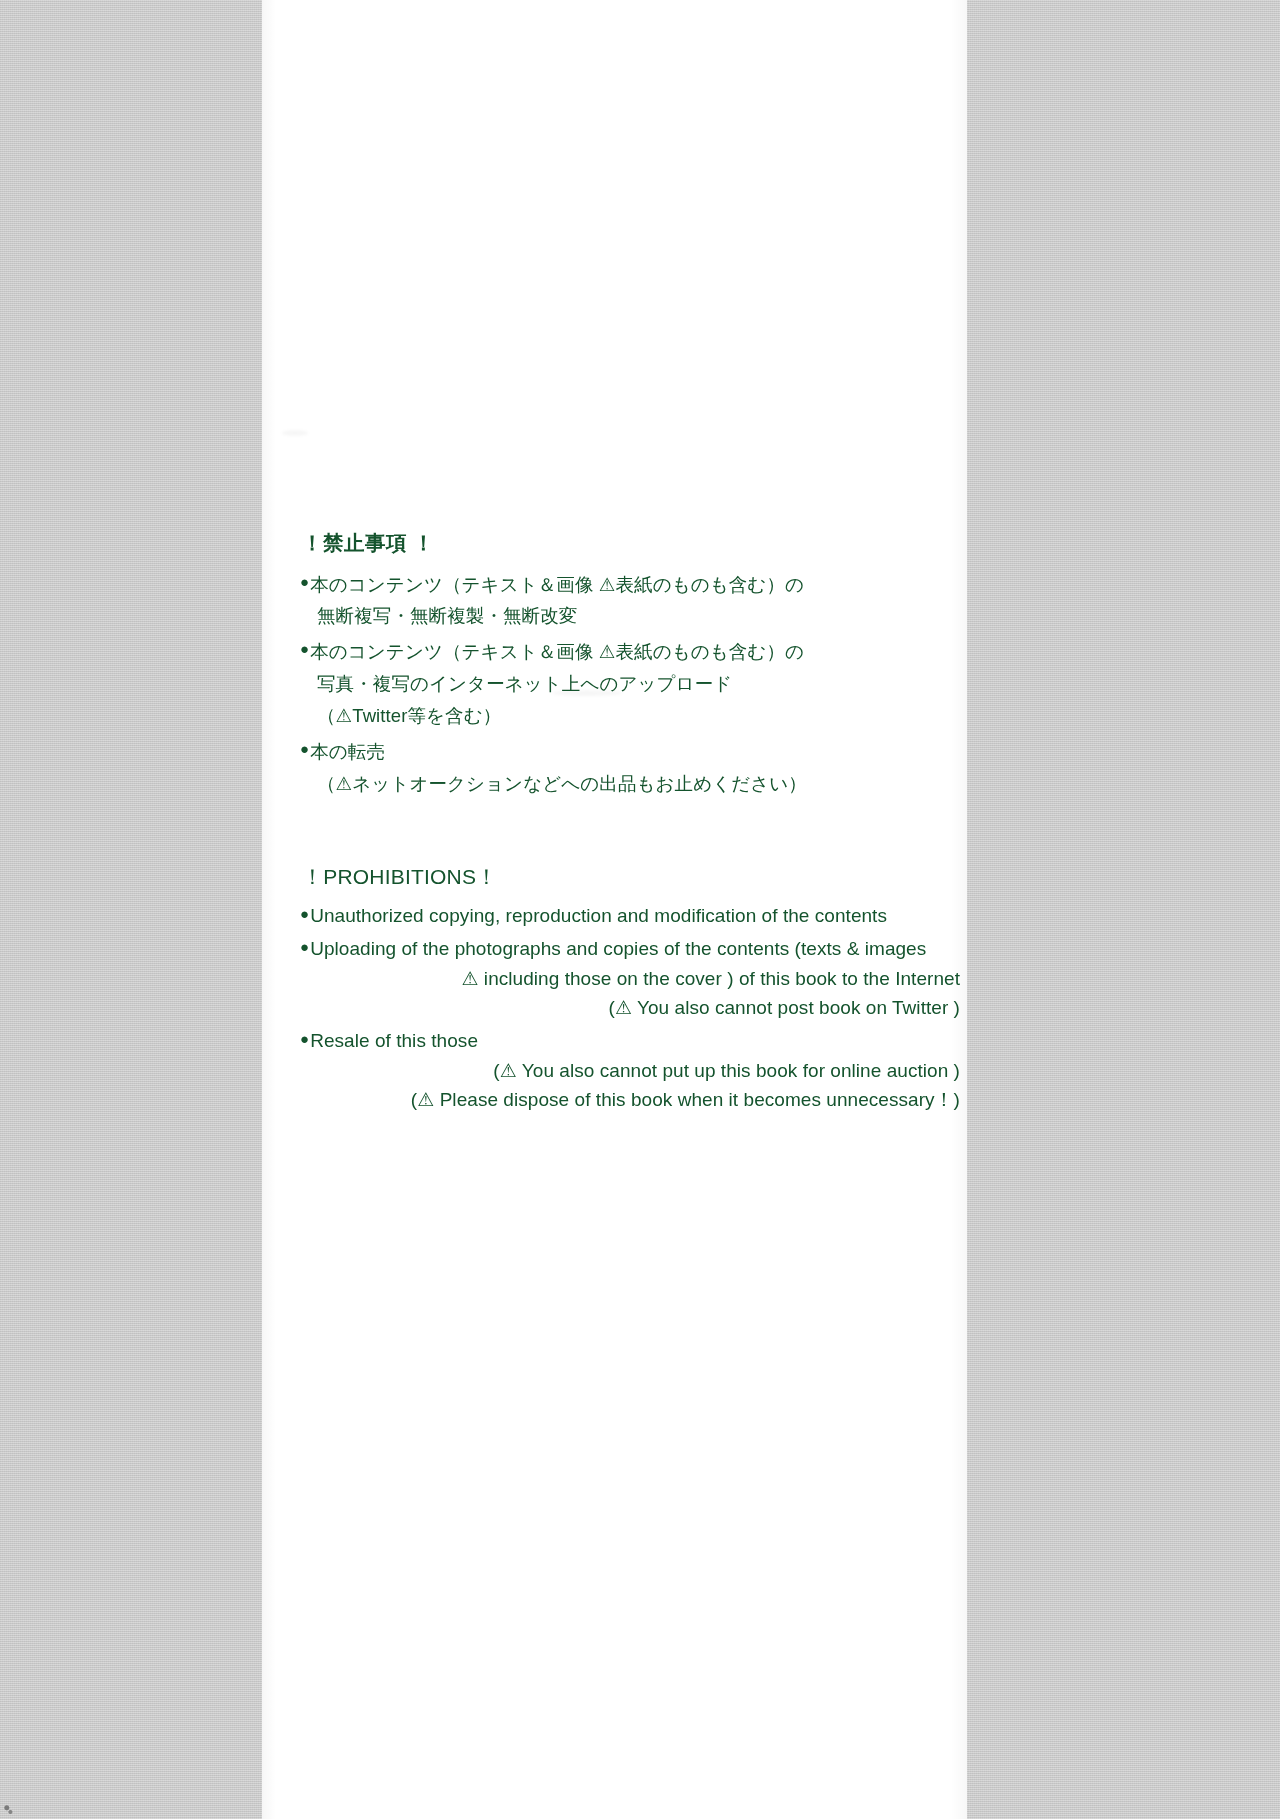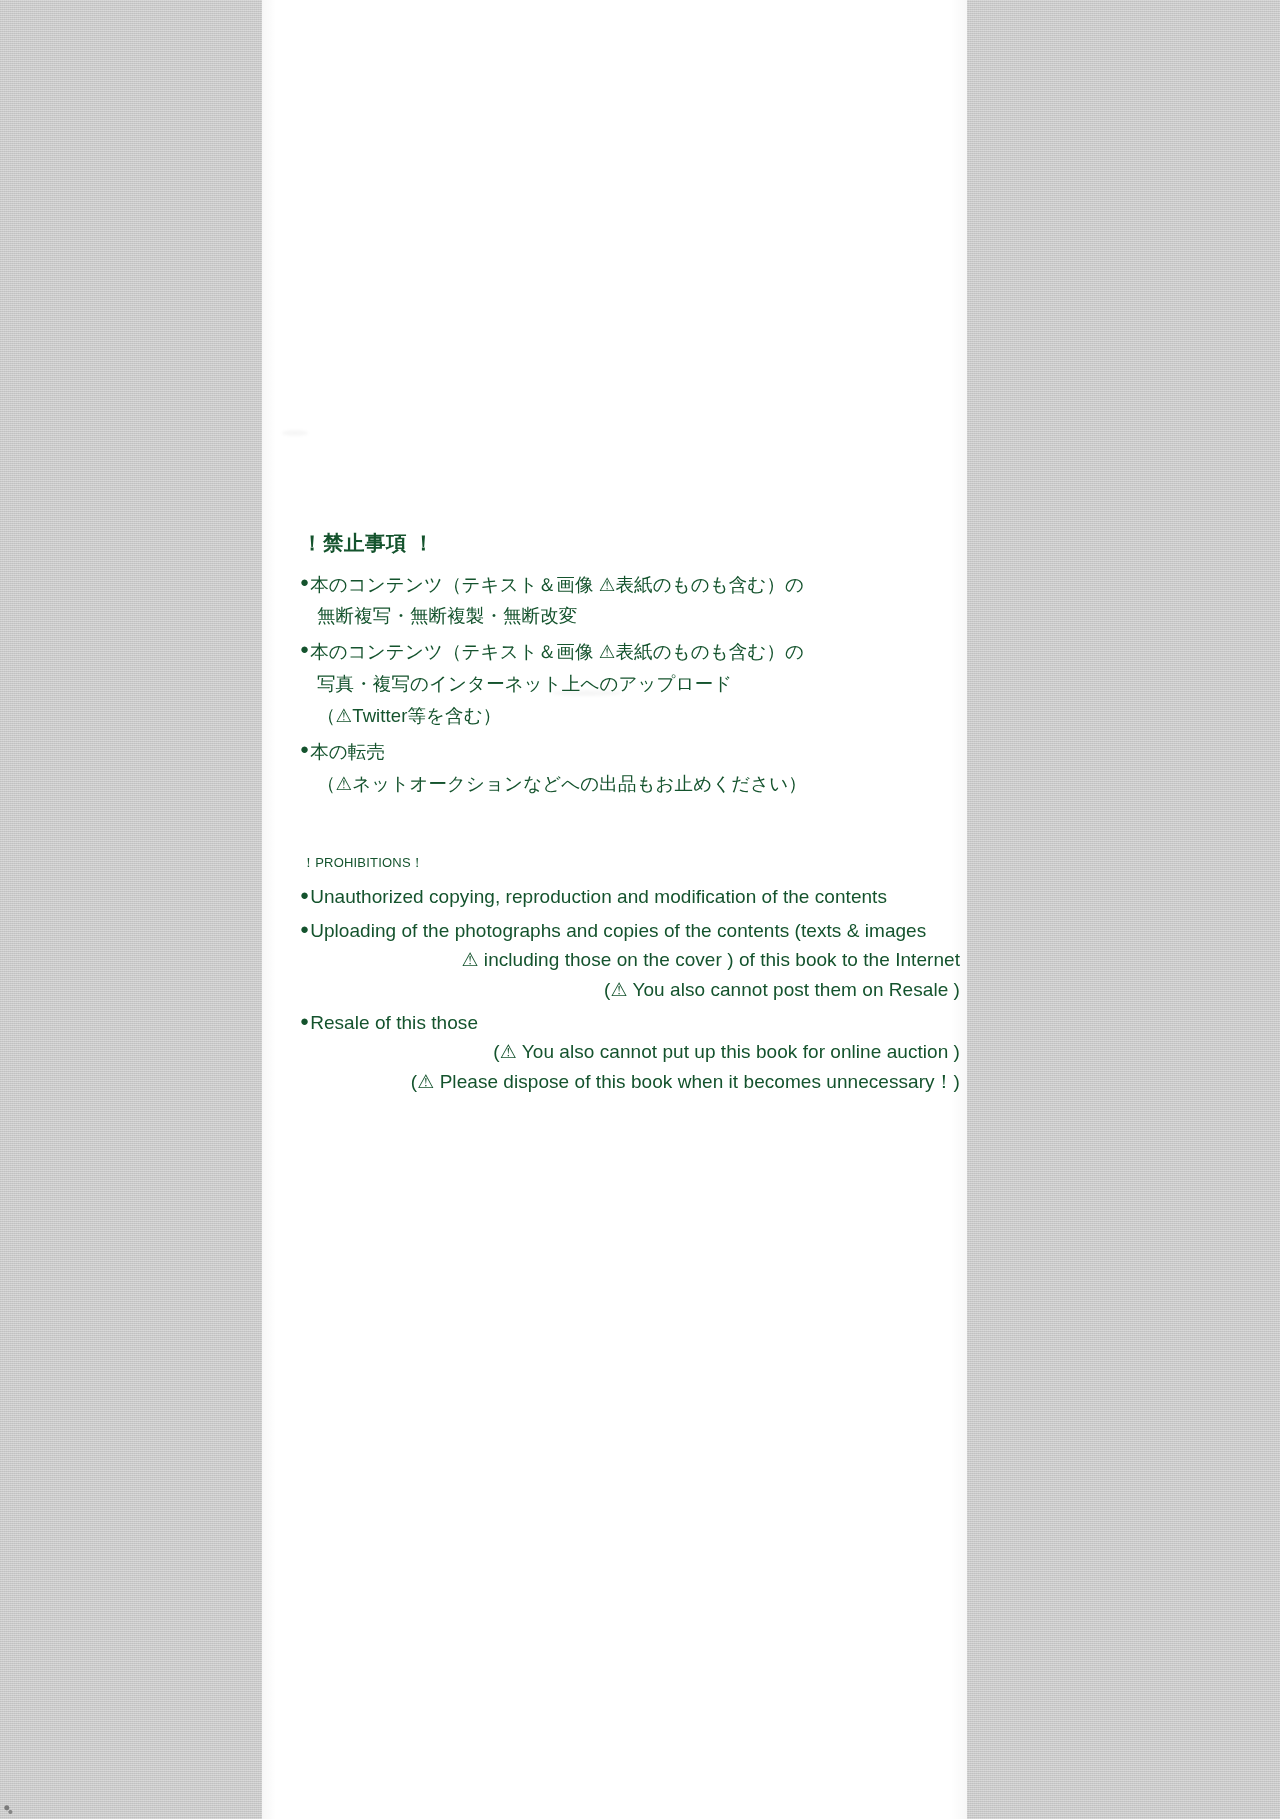--- a/index.html
+++ b/index.html
@@ -51,24 +51,24 @@
     margin-bottom: 0;
   }
   .heading {
     font-size: 20.5px;
     font-weight: bold;
     letter-spacing: 0.5px;
     margin: 0 0 12px 2px;
     line-height: 1.3;
   }
   .heading-en {
-    font-size: 13px;
+    font-size: 21px;
     font-weight: normal;
     letter-spacing: 0.2px;
-    margin: 0 0 10px 2px;
+    margin: 8px 0 10px 2px;
     line-height: 1.3;
   }
   ul.items {
     list-style: none;
     margin: 0;
     padding: 0;
   }
   ul.items > li {
     margin: 0 0 4px 0;
     padding: 0;
@@ -184,21 +184,21 @@
           <span class="bullet-dot">●</span>
           <span class="bullet-text">Unauthorized copying, reproduction and modification of the contents</span>
         </div>
       </li>
       <li>
         <div class="bullet-line">
           <span class="bullet-dot">●</span>
           <span class="bullet-text">Uploading of the photographs and copies of the contents (texts &amp; images</span>
         </div>
         <div class="sub-line indent2">⚠ including those on the cover ) of this book to the Internet</div>
-        <div class="sub-line indent2">(⚠ You also cannot post them on Resale )</div>
+        <div class="sub-line indent2">(⚠ You also cannot post book on Twitter )</div>
       </li>
       <li>
         <div class="bullet-line">
           <span class="bullet-dot">●</span>
           <span class="bullet-text">Resale of this those</span>
         </div>
         <div class="sub-line indent2">(⚠ You also cannot put up this book for online auction )</div>
         <div class="sub-line indent2">(⚠ Please dispose of this book when it becomes unnecessary！)</div>
       </li>
     </ul>

